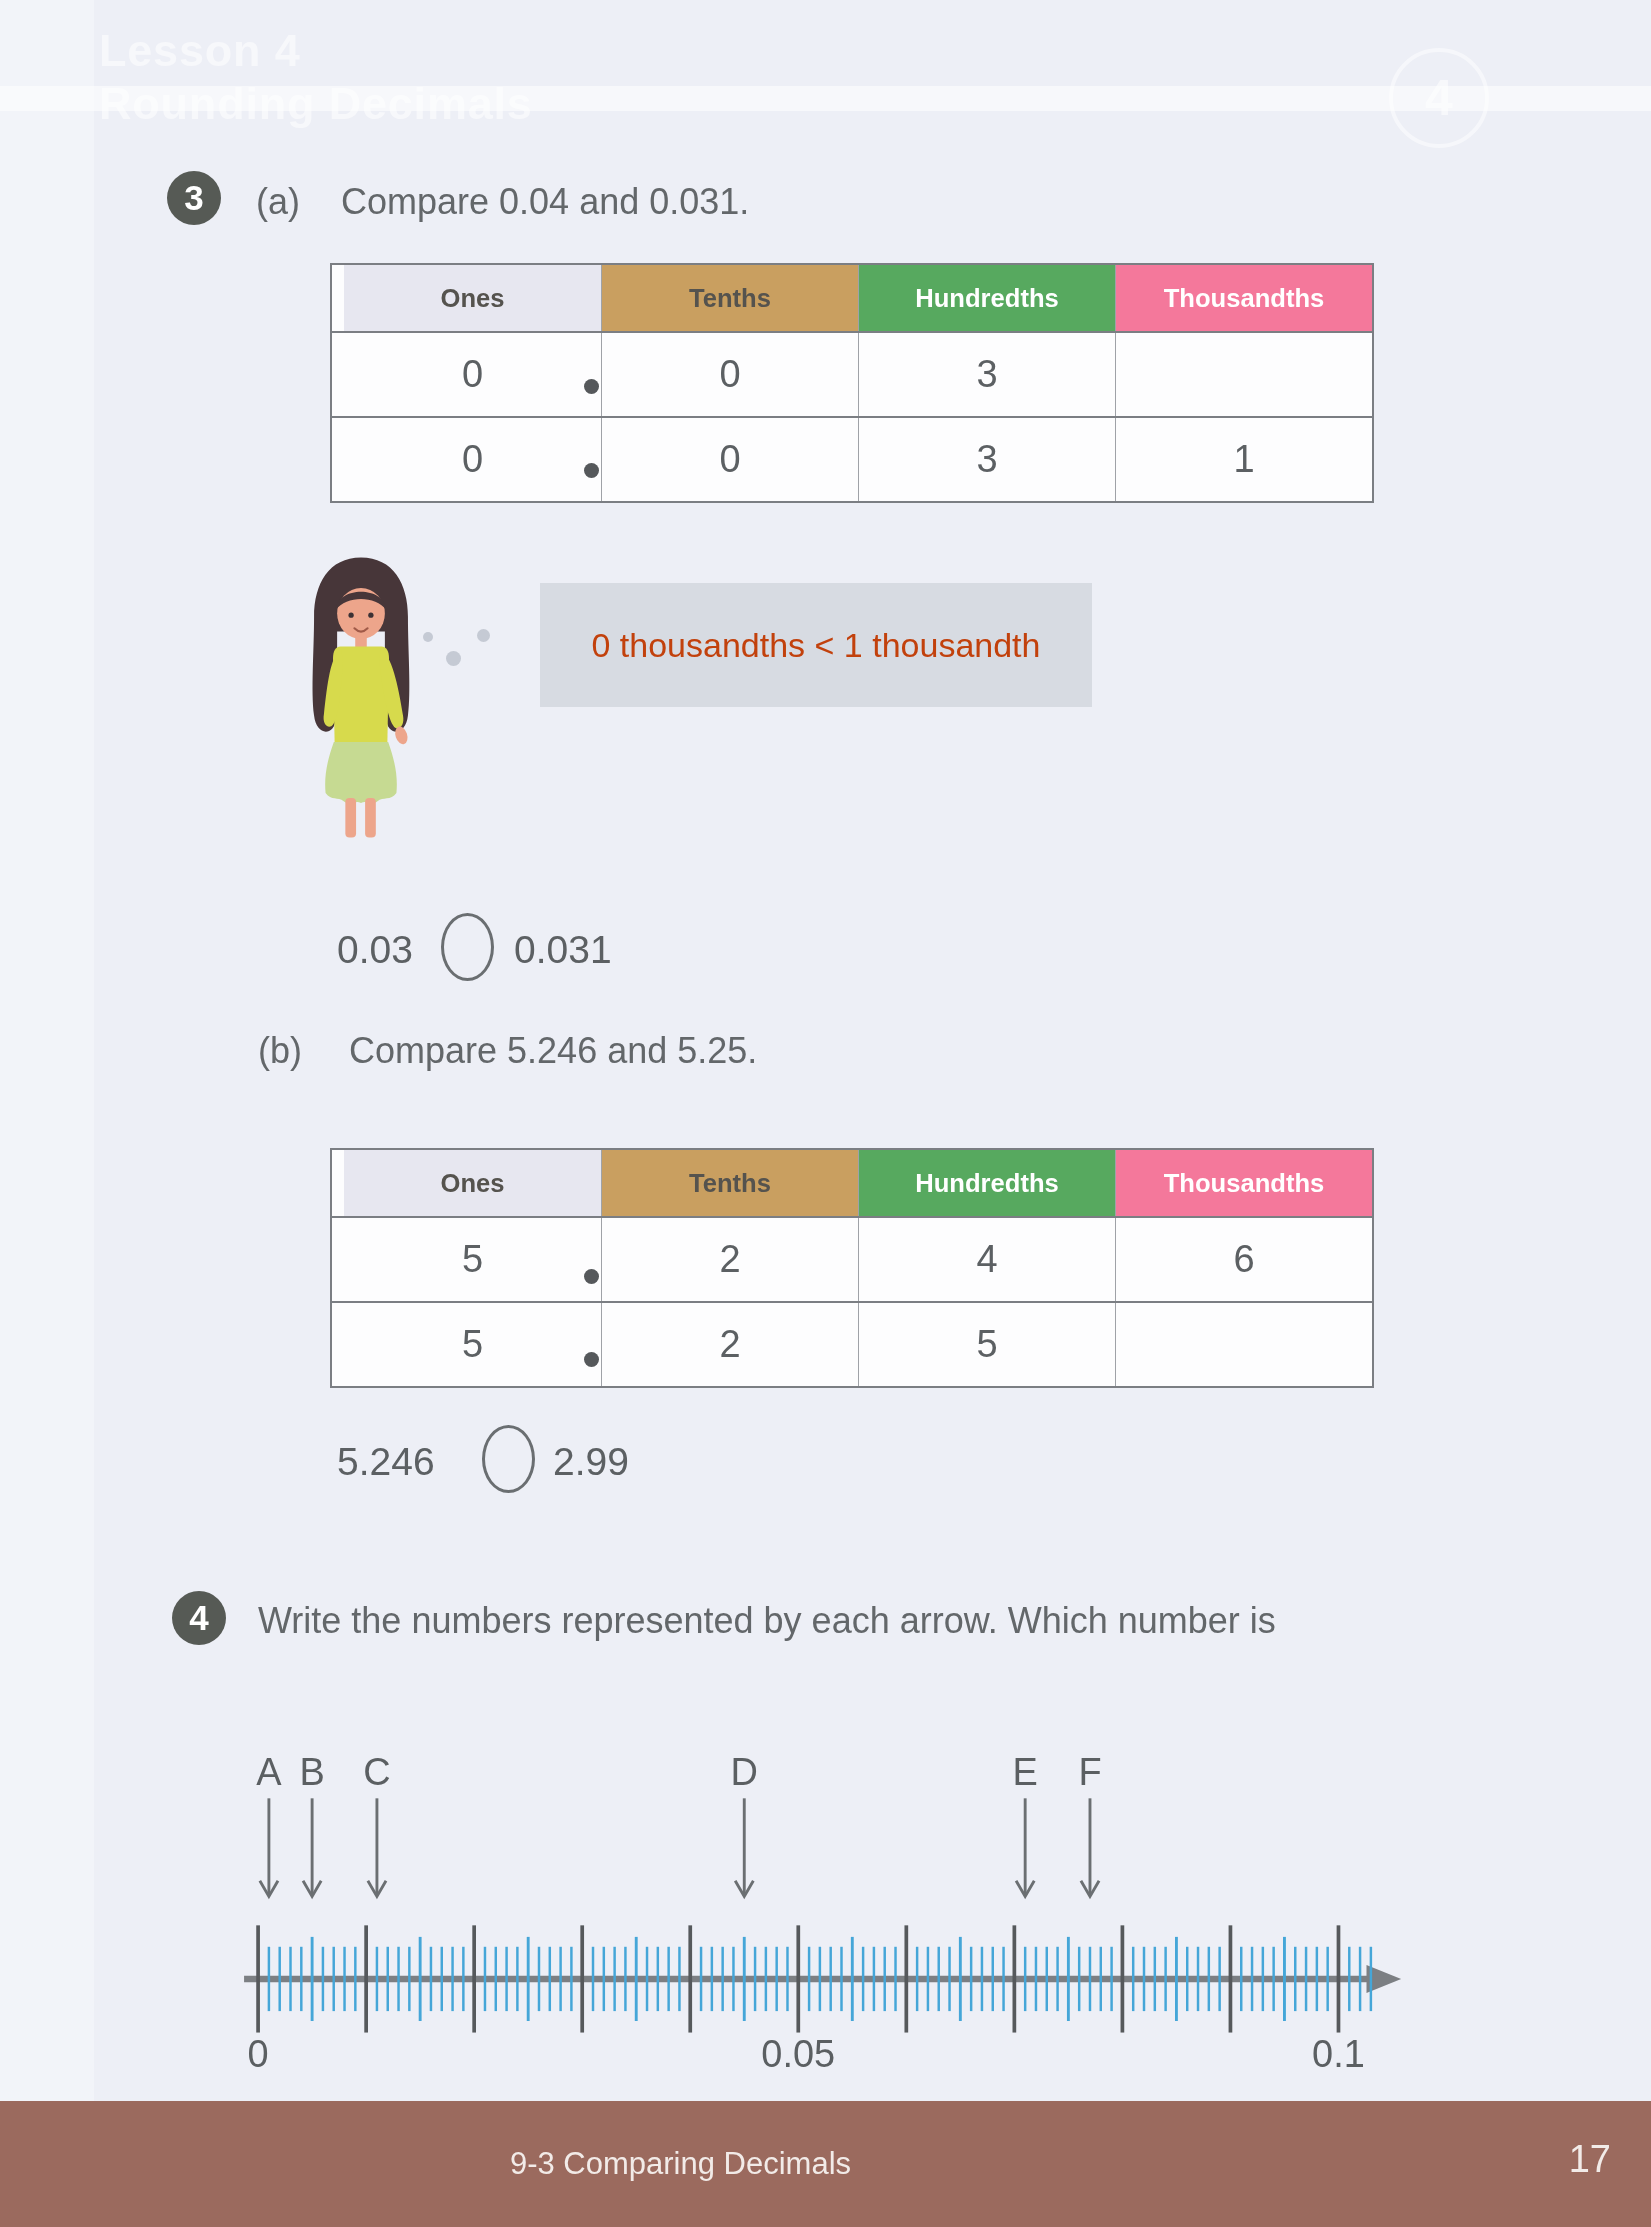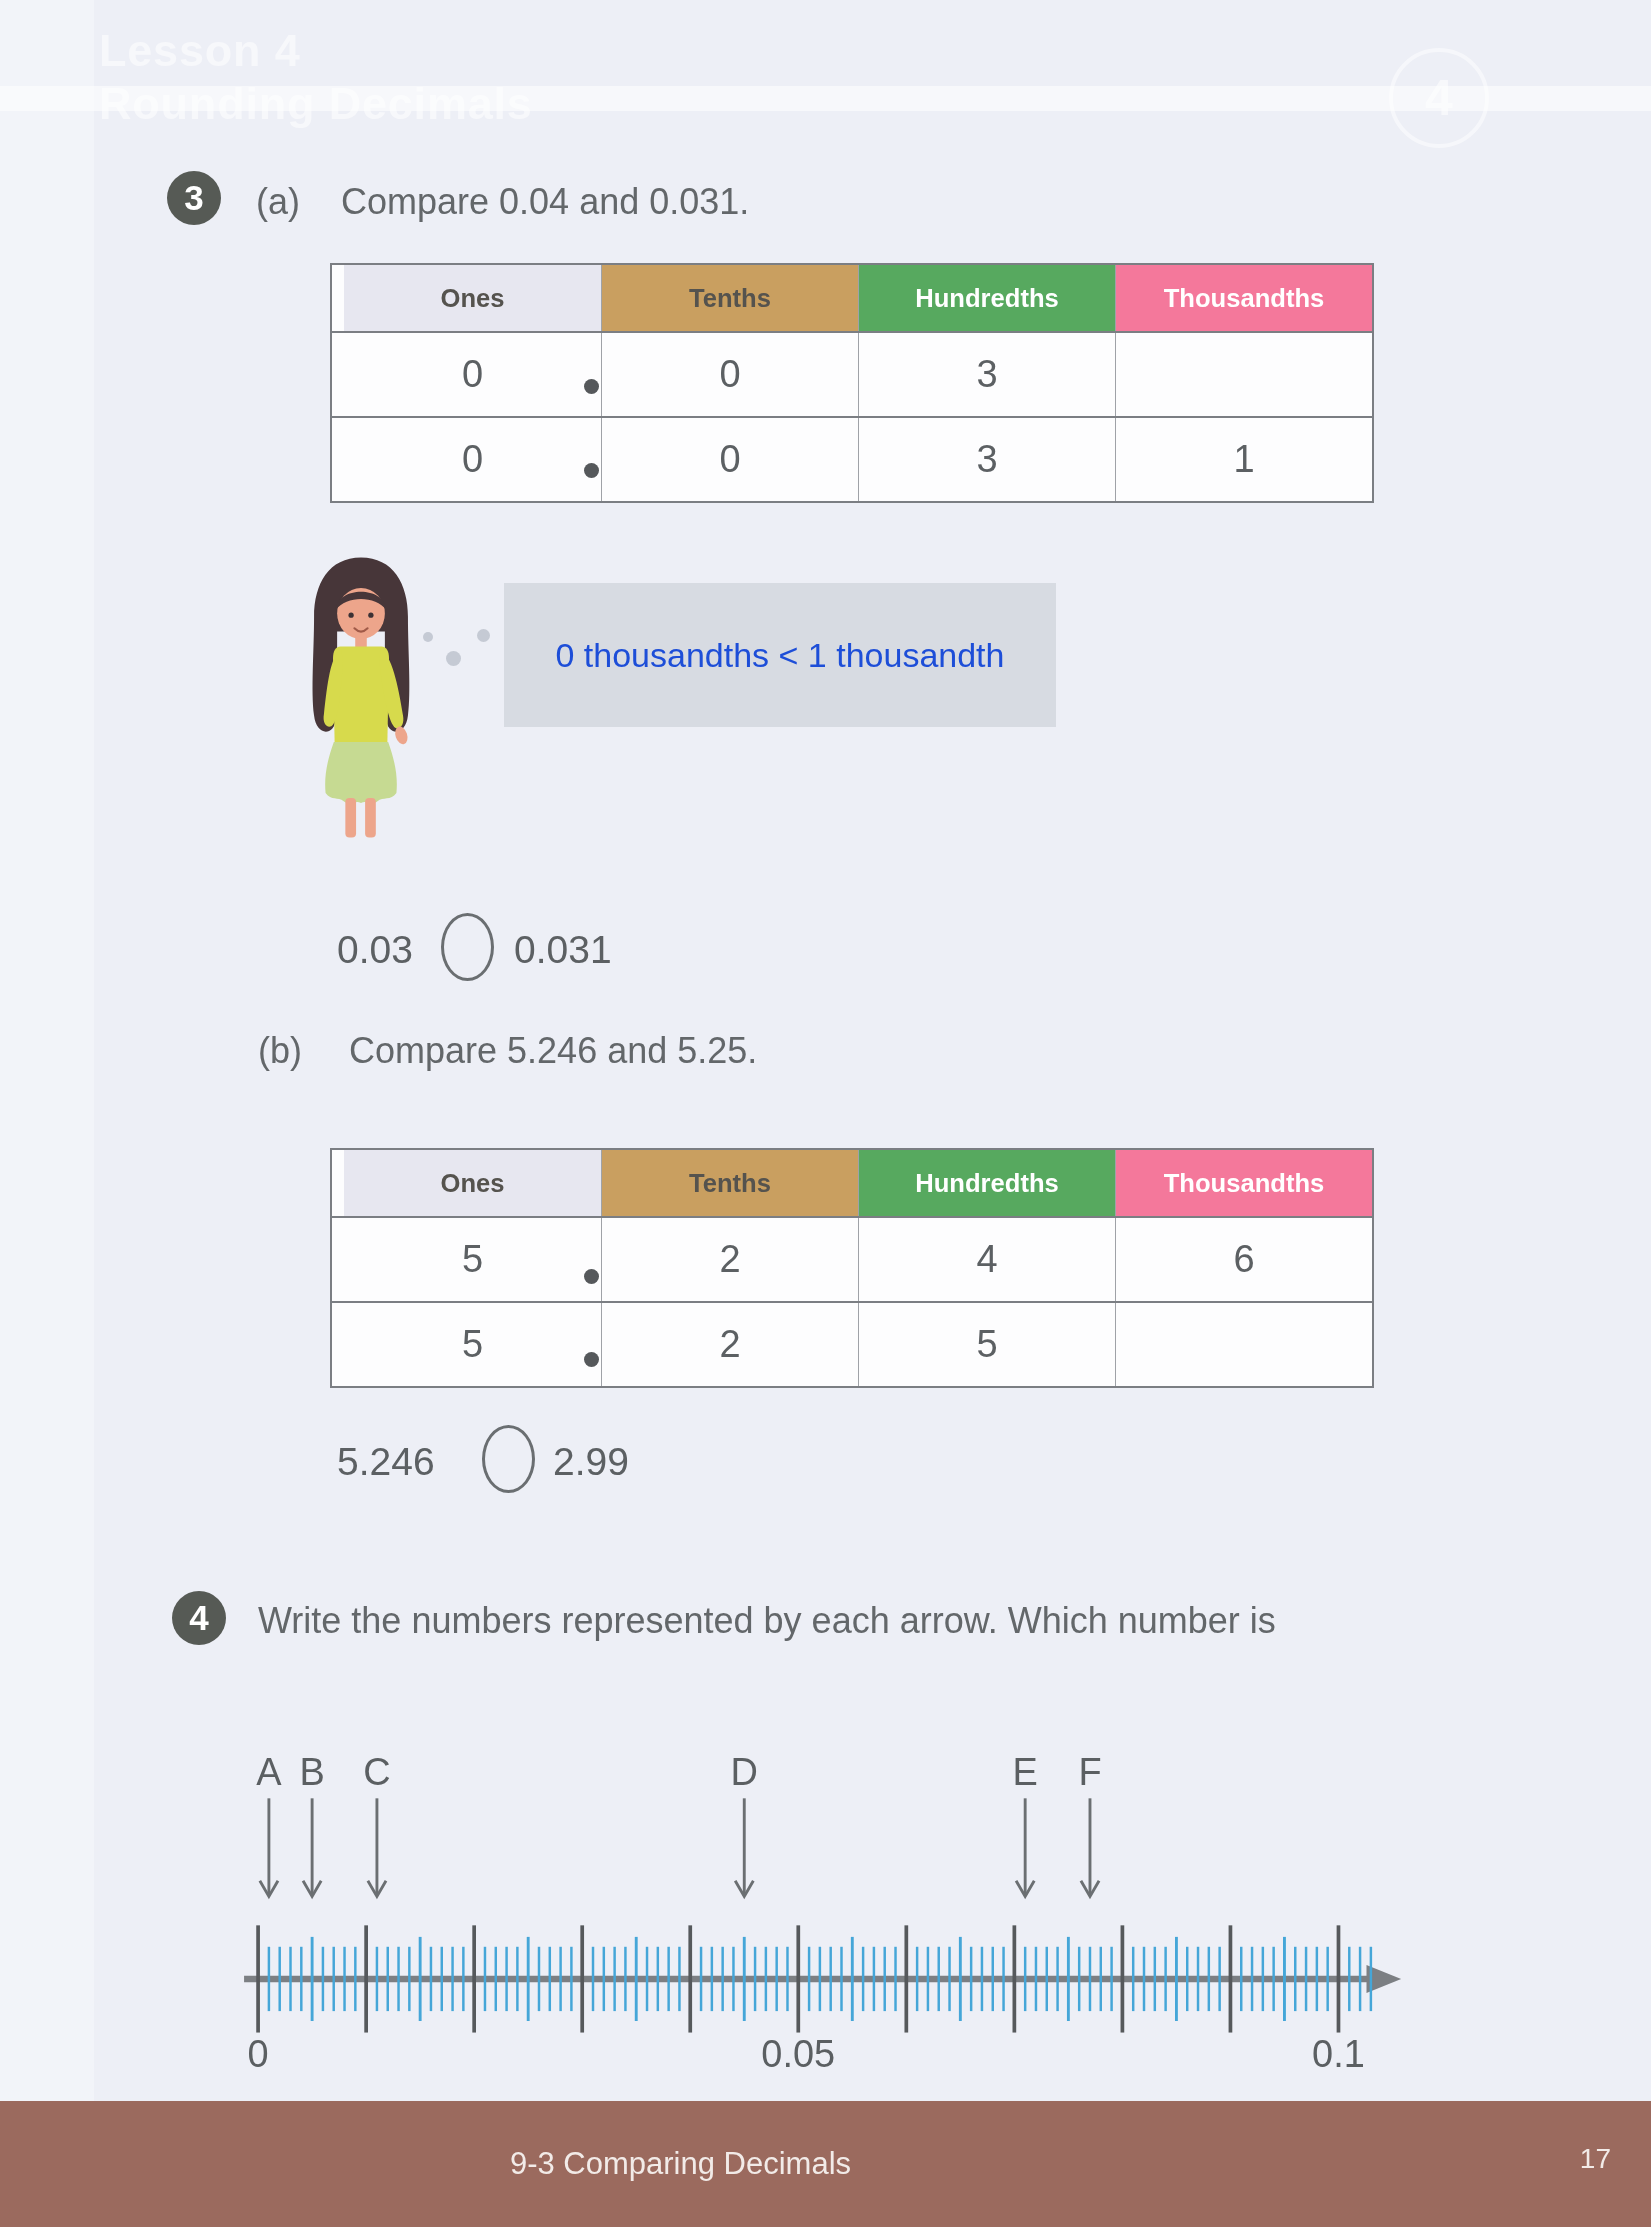--- a/index.html
+++ b/index.html
@@ -25,33 +25,33 @@
     border-left:1.7px solid #9fa2a7;}
   .pv-hcell:first-child{border-left:none;}
   .hc-dark{color:#55534e;}
   .hc-light{color:#ffffff;}
   .pv-row{border-top:2.5px solid #7b7e83;}
   .pv-cell{height:83px;line-height:83px;text-align:center;font-size:38px;color:#5c6063;
     border-left:1.7px solid #9fa2a7;}
   .pv-cell:first-child{border-left:none;}
   .dp{width:15px;height:15px;border-radius:50%;background:#55585b;margin-left:-7.4px;margin-top:-7.4px;}
   
-  .bubble{left:504px;top:583px;width:552px;height:144px;background:rgba(212,216,224,.9);
-    display:flex;align-items:center;justify-content:center;font-size:34px;color:#1d4ed8;}
+  .bubble{left:540px;top:583px;width:552px;height:124px;background:rgba(212,216,224,.9);
+    display:flex;align-items:center;justify-content:center;font-size:34px;color:#c2410c;}
   .tdot{border-radius:50%;background:#c5cad4;}
   
   .cmp-num{font-size:39px;color:#5c6063;white-space:nowrap;}
   .answer-circle{width:53px;height:68px;border:3.3px solid #6a6e71;border-radius:50%;
     background:transparent;box-sizing:border-box;}
   
   .footer{left:0;top:2101px;width:1651px;height:126px;background:#9b6a5e;}
   .footer-title{left:0;top:2101px;width:1361px;height:126px;display:flex;align-items:center;
     justify-content:center;font-size:31px;color:#f2ebe8;}
   .footer-page{top:2101px;right:40px;height:116px;display:flex;align-items:center;
-    font-size:28px;color:#f2ebe8;}
+    font-size:38px;color:#f2ebe8;}
 </style>
 </head>
 <body>
 
 <div class="page">
 
   <div class="abs band-top"></div>
   <div class="abs strip-left"></div>
 
   <div class="abs ghost" style="left:99px;top:25px;">Lesson 4</div>

